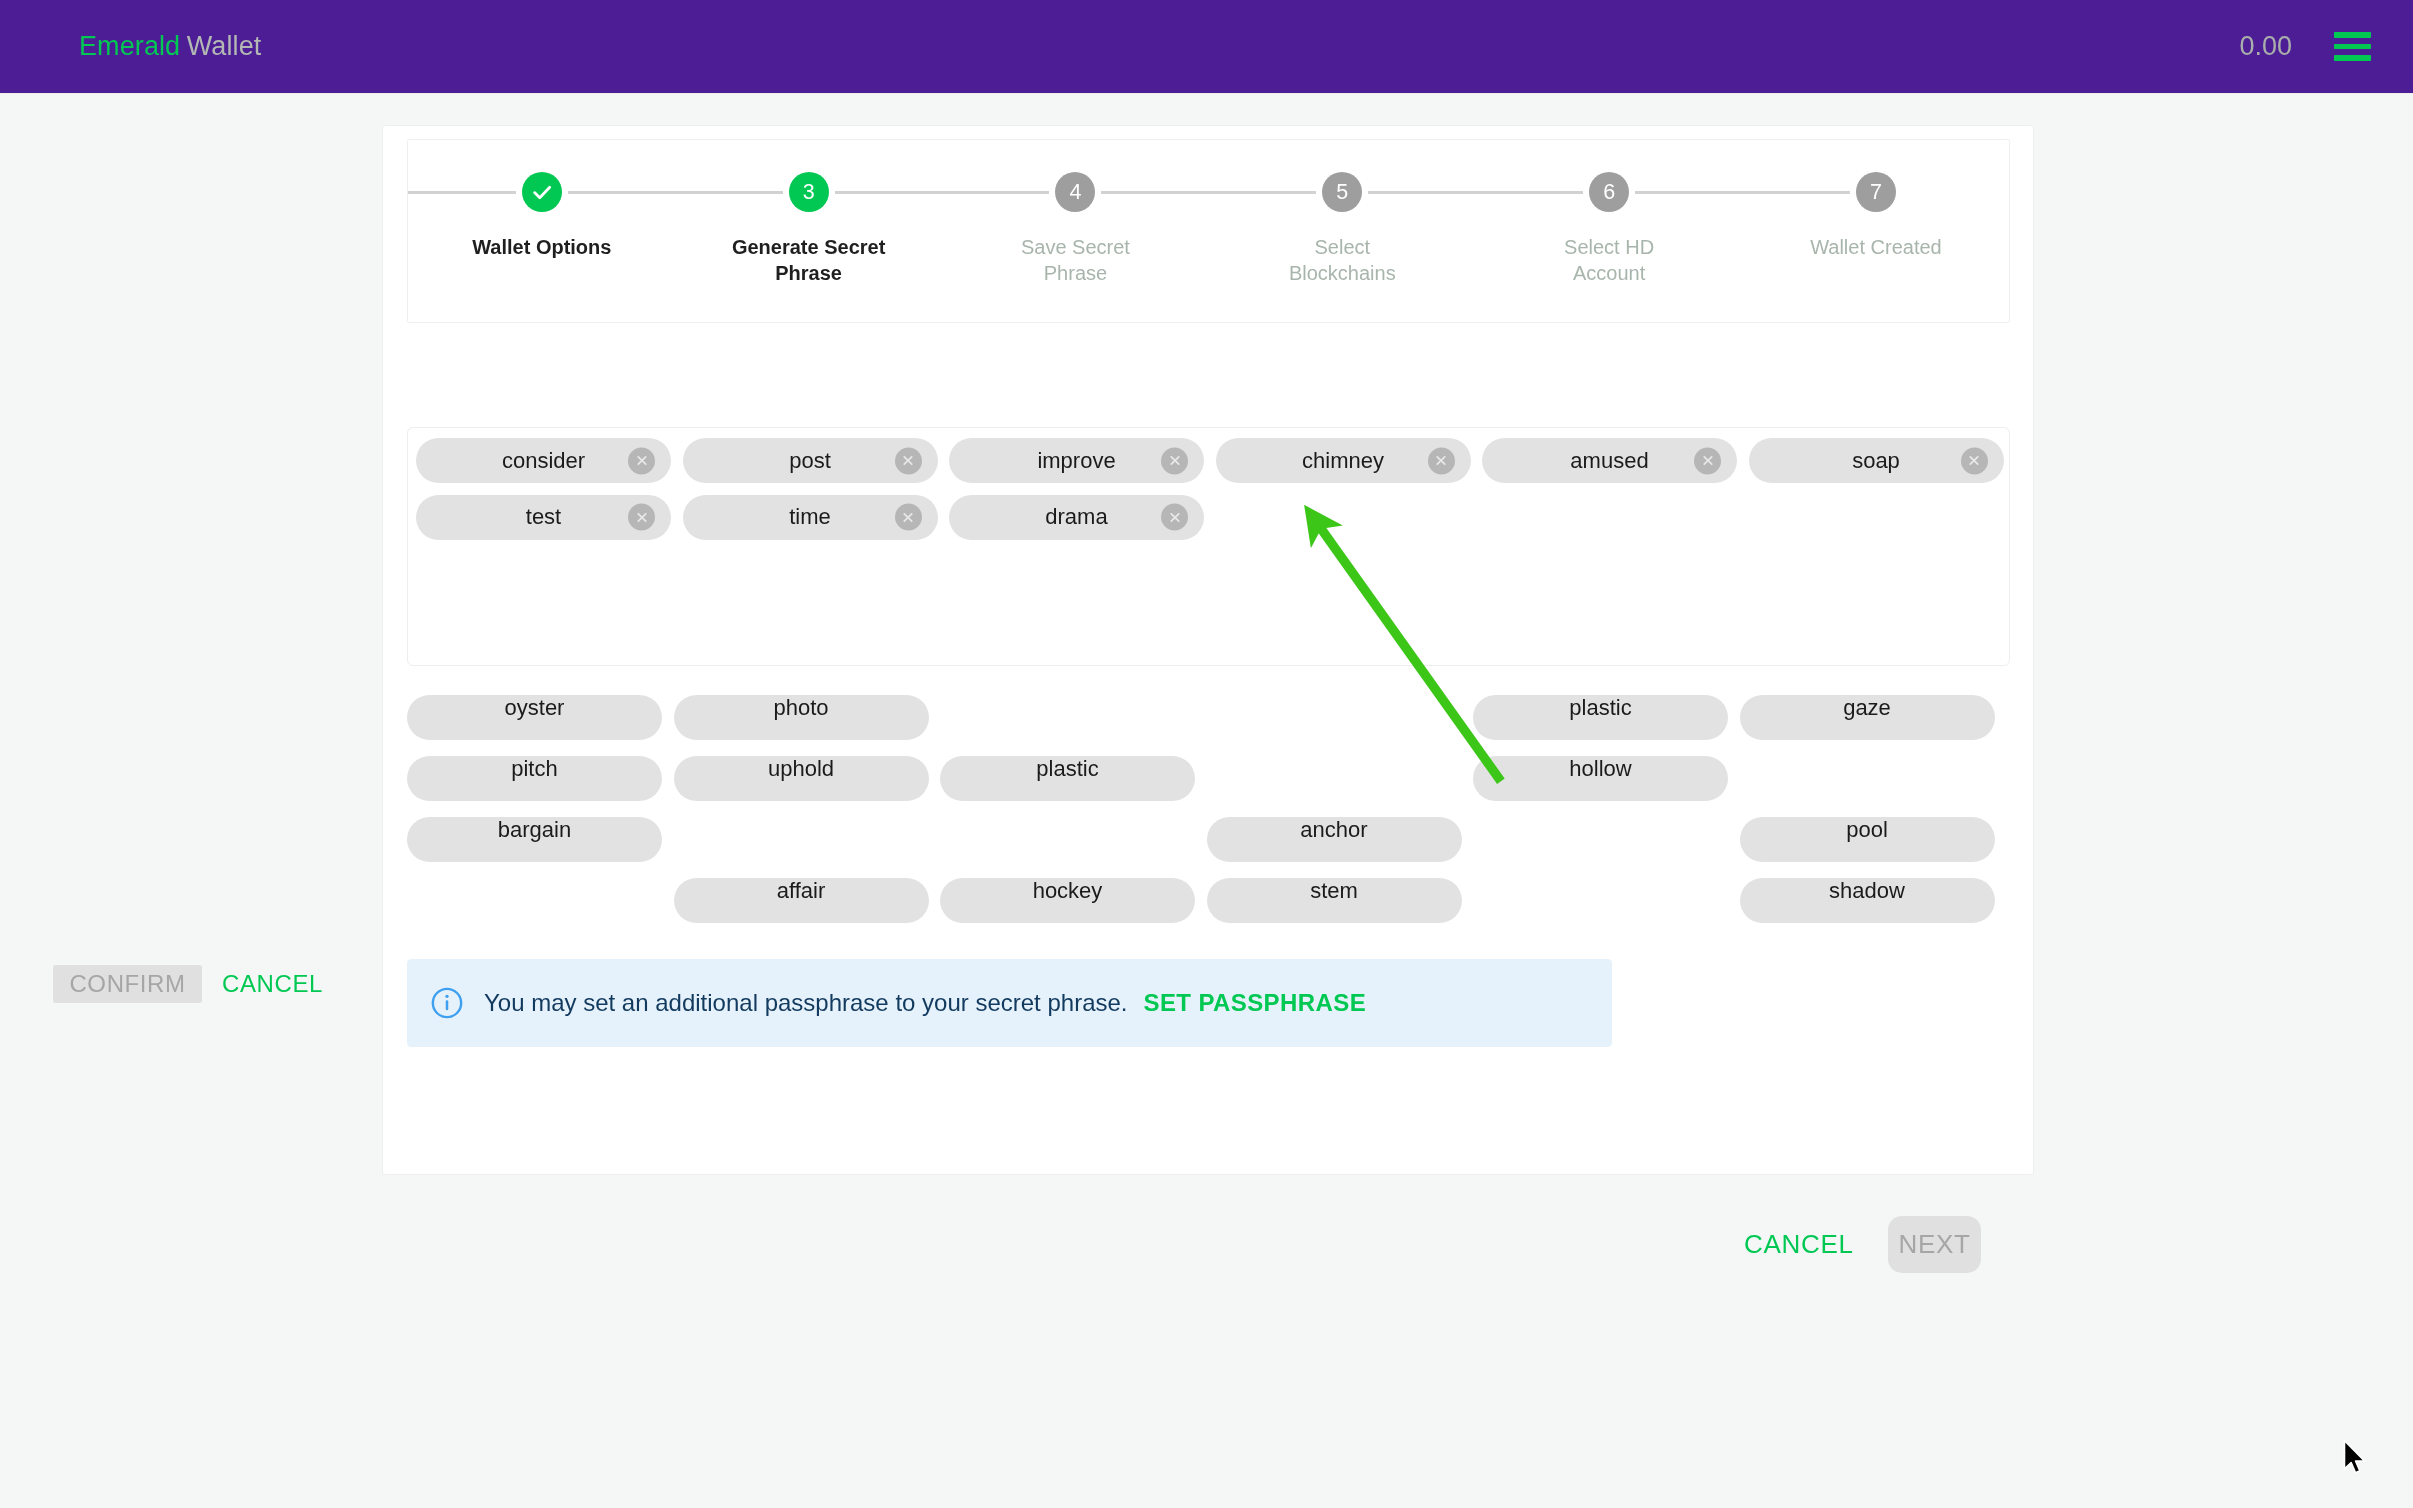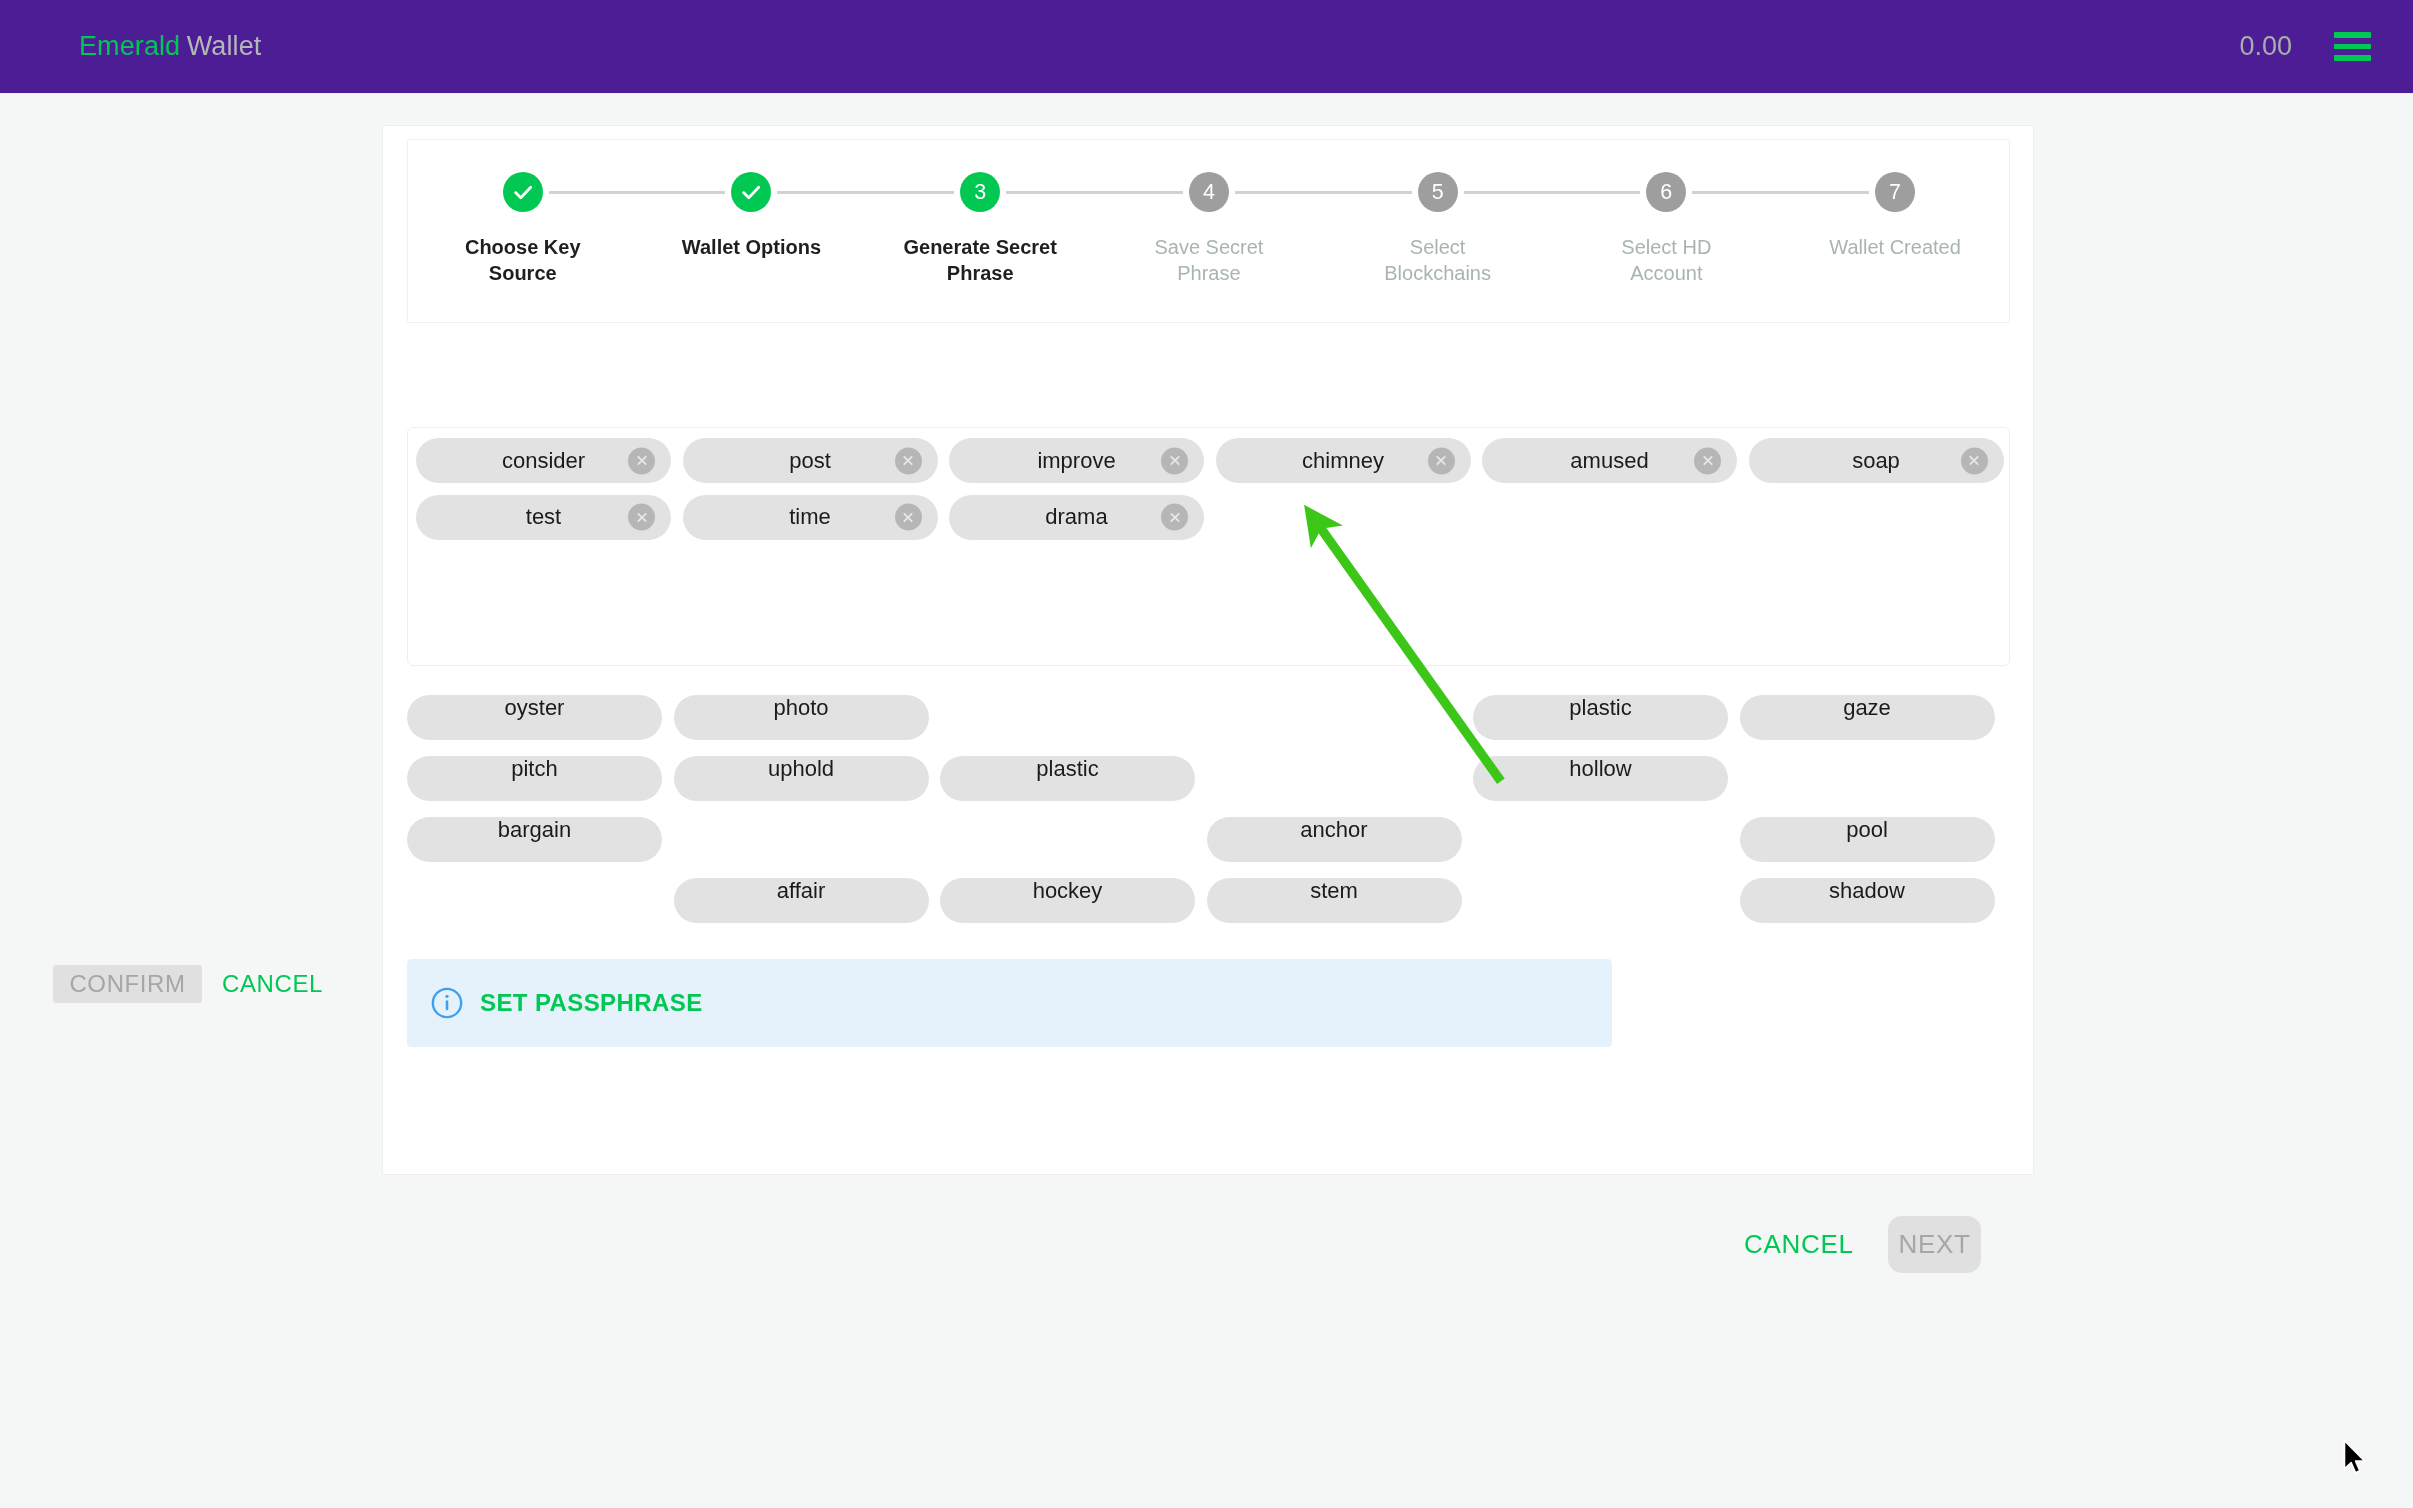--- a/index.html
+++ b/index.html
@@ -170,29 +170,20 @@
       <i></i>
     </div>
   </div>
 </div>
 
 <div id="wizard-card">
 
   <div id="stepper-card">
     <div id="stepper">
         <div class="step done">
-          <div class="connector right"></div>
-          <div class="bubble">
-            <svg viewBox="0 0 24 24" fill="none">
-              <path d="M4.5 12.4 L9.6 17.4 L19.4 7.2" stroke="#ffffff" stroke-width="2.7" stroke-linecap="round" stroke-linejoin="round"></path>
-            </svg>
-          </div>
-          <div class="label">Choose Key Source</div>
-        </div>
-        <div class="step done">
           <div class="connector left"></div>
           <div class="connector right"></div>
           <div class="bubble">
             <svg viewBox="0 0 24 24" fill="none">
               <path d="M4.5 12.4 L9.6 17.4 L19.4 7.2" stroke="#ffffff" stroke-width="2.7" stroke-linecap="round" stroke-linejoin="round"></path>
             </svg>
           </div>
           <div class="label">Wallet Options</div>
         </div>
         <div class="step active">
@@ -364,20 +355,21 @@
     </div>
 
   <div id="passphrase-banner">
     <div id="info-icon">
       <svg viewBox="0 0 24 24" fill="none">
         <circle cx="12" cy="12" r="10" stroke="#3fa0ef" stroke-width="1.7"></circle>
         <circle cx="12" cy="7.3" r="1.15" fill="#3fa0ef"></circle>
         <rect x="11.1" y="10" width="1.8" height="7.2" rx="0.9" fill="#3fa0ef"></rect>
       </svg>
     </div>
+    <div id="passphrase-text">You may set an additional passphrase to your secret phrase.</div>
     <div id="set-passphrase">SET PASSPHRASE</div>
   </div>
 
   <div id="confirm-row">
     <button id="confirm-btn">CONFIRM</button>
     <div id="cancel-inline">CANCEL</div>
   </div>
 
   <div id="bottom-nav">
     <button id="cancel-btn">CANCEL</button>

